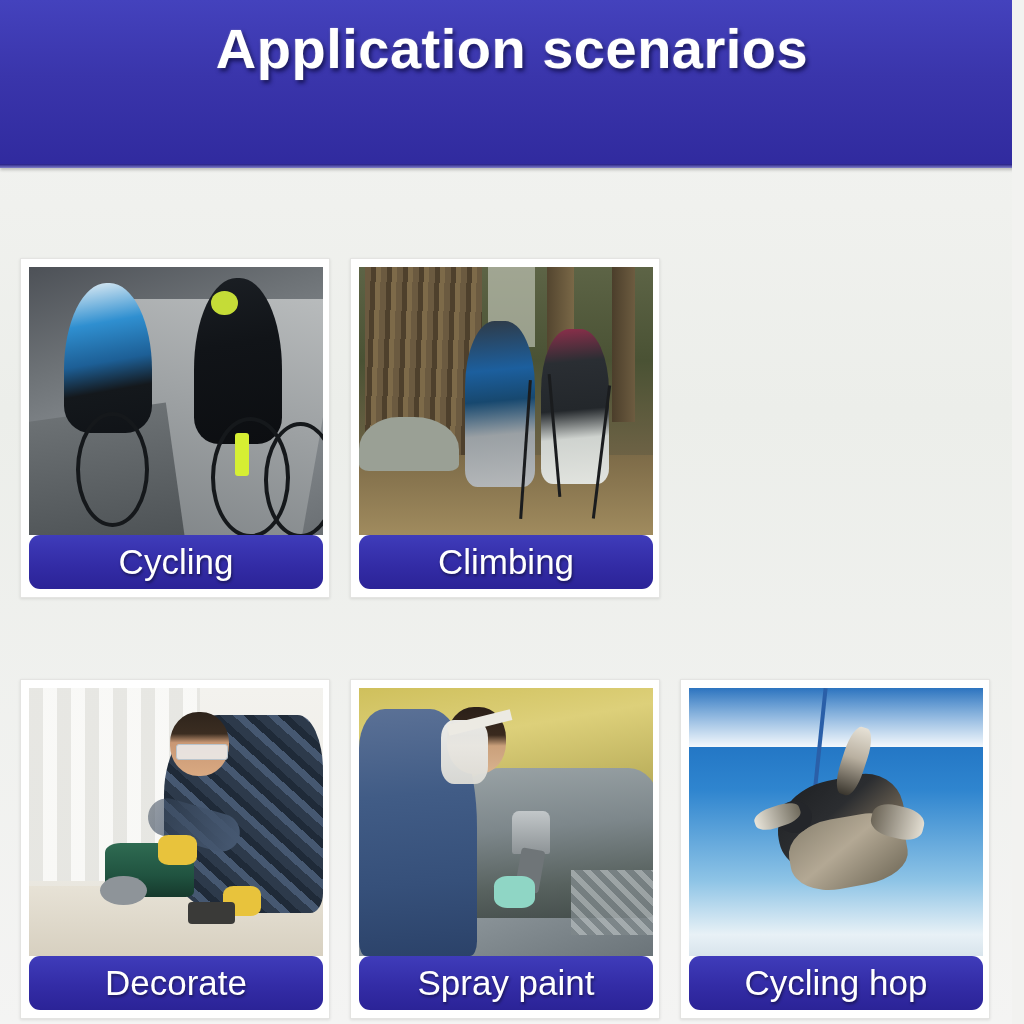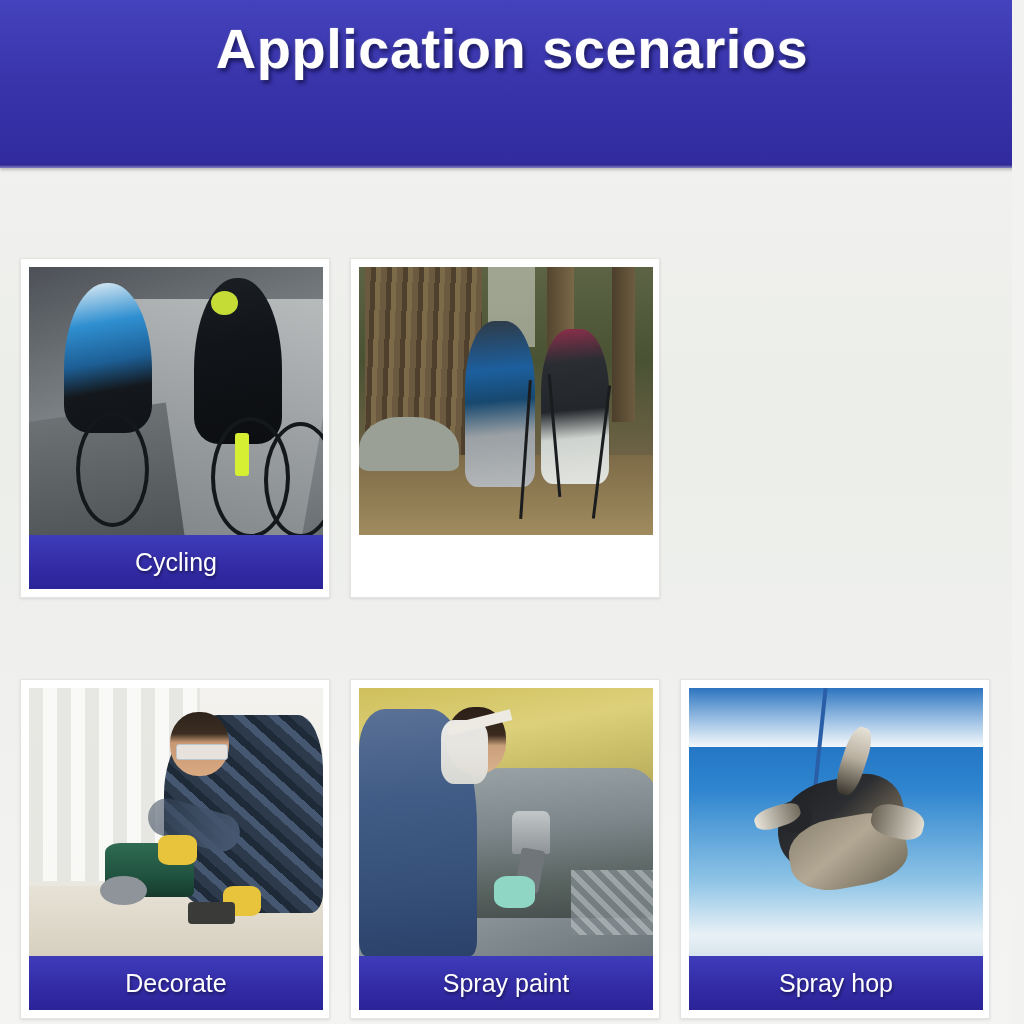--- a/index.html
+++ b/index.html
@@ -30,23 +30,23 @@
     background:#ffffff;border:1px solid #e4e4e2;
     box-shadow:0 1px 3px rgba(0,0,0,.10);padding:8px 8px 0 8px;box-sizing:border-box;}
   .card.c0{left:6px;}
   .card.c1{left:336px;}
   .card.c2{left:666px;}
 
   .photo{position:relative;width:294px;height:268px;overflow:hidden;
     background:#9aa0a2;}
   .caption{position:relative;width:294px;height:54px;
     background:linear-gradient(180deg,#3f3cba 0%,#332ca6 55%,#2b2397 100%);
-    color:#fff;font-size:25px;line-height:54px;text-align:center;
+    color:#fff;font-size:35px;line-height:54px;text-align:center;
     white-space:nowrap;overflow:hidden;
-    text-shadow:1px 2px 3px rgba(0,0,0,.45);}
+    text-shadow:1px 2px 3px rgba(0,0,0,.45);border-radius:11px;}
 
   
   .sky,.ground,.blob{position:absolute;}
 
   
   .ph-cycling{background:linear-gradient(160deg,#4d5157 0%,#6e7377 30%,#8d9296 60%,#6a6f73 100%);}
   .ph-cycling .road{position:absolute;left:20%;top:12%;width:80%;height:88%;
     background:linear-gradient(195deg,#b9bcbd 0%,#9ea2a4 45%,#7d8285 100%);
     transform:skewX(-10deg);}
   .ph-cycling .verge{position:absolute;left:-10%;top:55%;width:60%;height:50%;
@@ -227,20 +227,21 @@
             <div class="trunk2"></div>
             <div class="trunk3"></div>
           <div class="ground"></div>
             <div class="rock"></div>
           <div class="hiker-a"></div>
             <div class="hiker-b"></div>
           <div class="pole p1"></div>
             <div class="pole p2"></div>
             <div class="pole p3"></div>
         </div>
+        <div class="caption">Climbing</div>
       </div>
 
 
     </div>
 
     <div class="row">
 
       <div class="card c1">
         <div class="photo ph-spray">
           <div class="tarp"></div>
@@ -278,19 +279,19 @@
         <div class="photo ph-brolly">
           <div class="cloud"></div>
             <div class="cord"></div>
           <div class="jumper-a"></div>
             <div class="jumper-b"></div>
           <div class="helmet"></div>
           <div class="arm-up"></div>
             <div class="arm-out"></div>
             <div class="leg"></div>
         </div>
-        <div class="caption">Spray hop</div>
+        <div class="caption">Cycling hop</div>
       </div>
 
     </div>
 
   </div>
 </div>
 
 </body></html>

